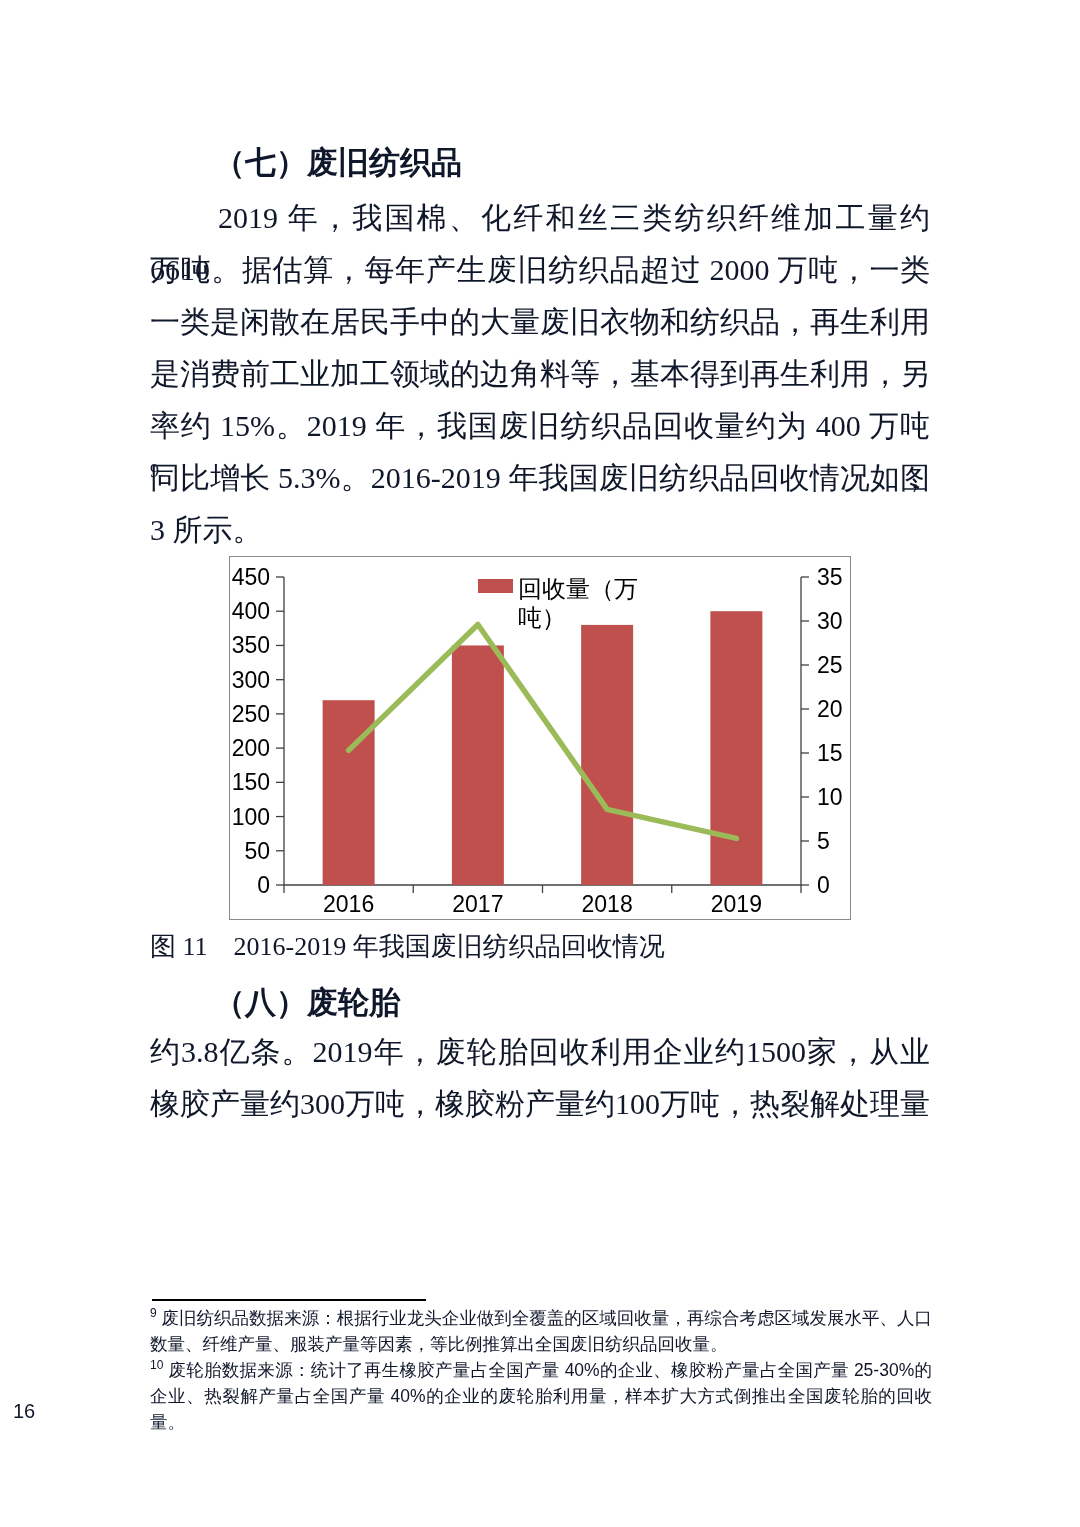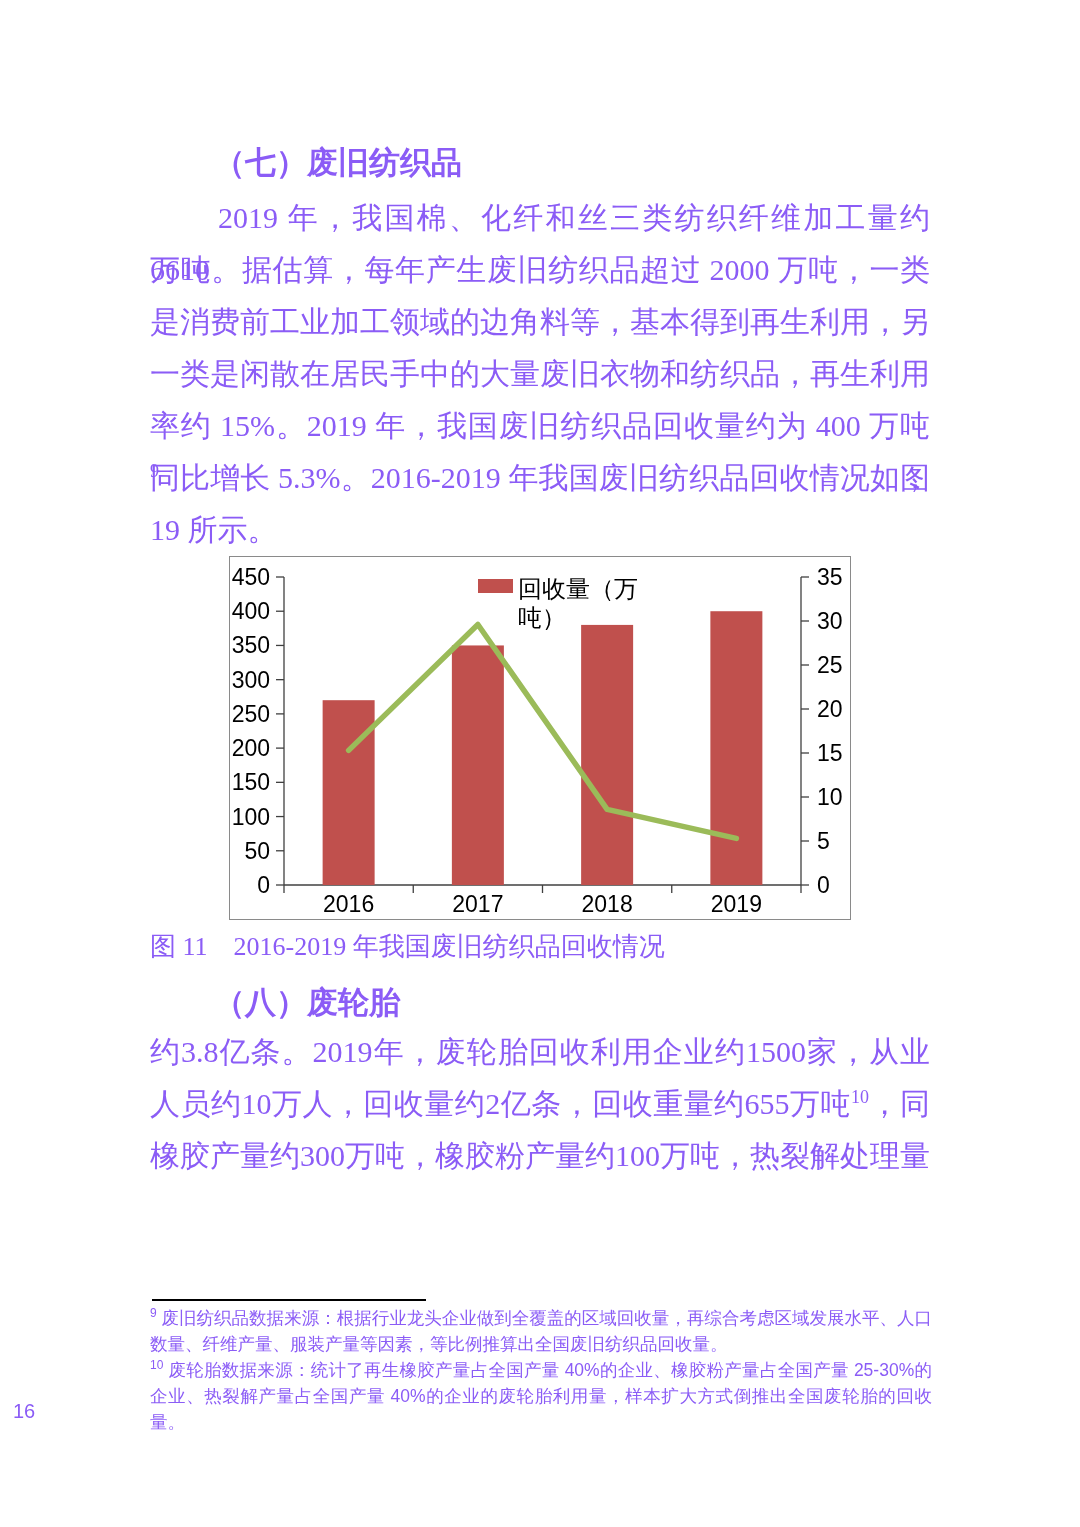--- a/index.html
+++ b/index.html
@@ -1,17 +1,17 @@
 <!DOCTYPE html>
 <html><head>
 <meta charset="utf-8">
 <style>
   html,body{margin:0;padding:0;background:#e8e8e8;}
   .page{position:relative;width:1080px;height:1527px;background:#ffffff;margin:0 auto;
-        font-family:"Liberation Serif","DejaVu Serif",serif;color:#8b5cf6;overflow:hidden;}
+        font-family:"Liberation Serif","DejaVu Serif",serif;color:#0f172a;overflow:hidden;}
   h2{margin:0;font-size:31px;font-weight:bold;line-height:44px;}
   .hd7{position:absolute;left:214px;top:141px;}
   .hd8{position:absolute;left:214px;top:981px;}
   .para{position:absolute;left:150px;width:780px;}
   .p1{top:192px;}
   .p2{top:1026px;}
   .pl{height:52px;line-height:52px;font-size:30px;white-space:nowrap;}
   .j{text-align:justify;text-align-last:justify;white-space:normal;}
   .indent{text-indent:68px;}
   sup.fn-ref{font-size:18px;line-height:0;vertical-align:super;}
@@ -29,25 +29,25 @@
 </head>
 <body>
 
 <div class="page">
 
   <h2 class="hd7">（七）废旧纺织品</h2>
 
   <div class="para p1">
     <div class="pl j indent">2019 年，我国棉、化纤和丝三类纺织纤维加工量约 6610</div>
     <div class="pl j">万吨。据估算，每年产生废旧纺织品超过 2000 万吨，一类</div>
+    <div class="pl j">一类是闲散在居民手中的大量废旧衣物和纺织品，再生利用</div>
     <div class="pl j">是消费前工业加工领域的边角料等，基本得到再生利用，另</div>
-    <div class="pl j">一类是闲散在居民手中的大量废旧衣物和纺织品，再生利用</div>
     <div class="pl j"><span>率约 15%。2019 年，我国废旧纺织品回收量约为 400 万吨</span><sup class="fn-ref">9</sup><span>，</span></div>
     <div class="pl j">同比增长 5.3%。2016-2019 年我国废旧纺织品回收情况如图</div>
-    <div class="pl">19 所示。</div>
+    <div class="pl">3 所示。</div>
   </div>
 
   <div class="chart-box" id="chart"><svg viewBox="0 0 620 362" width="620" height="362">
         <text x="40" y="336" text-anchor="end" font-size="23" fill="#000" font-family="Liberation Sans, DejaVu Sans, sans-serif">0</text>
         <text x="40" y="301.77777777777777" text-anchor="end" font-size="23" fill="#000" font-family="Liberation Sans, DejaVu Sans, sans-serif">50</text>
         <text x="40" y="267.55555555555554" text-anchor="end" font-size="23" fill="#000" font-family="Liberation Sans, DejaVu Sans, sans-serif">100</text>
         <text x="40" y="233.33333333333334" text-anchor="end" font-size="23" fill="#000" font-family="Liberation Sans, DejaVu Sans, sans-serif">150</text>
         <text x="40" y="199.11111111111111" text-anchor="end" font-size="23" fill="#000" font-family="Liberation Sans, DejaVu Sans, sans-serif">200</text>
         <text x="40" y="164.88888888888889" text-anchor="end" font-size="23" fill="#000" font-family="Liberation Sans, DejaVu Sans, sans-serif">250</text>
         <text x="40" y="130.66666666666669" text-anchor="end" font-size="23" fill="#000" font-family="Liberation Sans, DejaVu Sans, sans-serif">300</text>
@@ -105,21 +105,20 @@
           <text x="288" y="69" text-anchor="start" font-size="24" fill="#000" font-family="Liberation Serif, DejaVu Serif, serif">吨）</text>
         </g>
       </svg></div>
 
   <div class="caption">图 11　2016-2019 年我国废旧纺织品回收情况</div>
 
   <h2 class="hd8">（八）废轮胎</h2>
 
   <div class="para p2">
     <div class="pl j">约3.8亿条。2019年，废轮胎回收利用企业约1500家，从业</div>
-    <div class="pl j"><span>人员约10万人，回收量约2亿条，回收重量约655万吨</span><sup class="fn-ref">10</sup><span>，同</span></div>
     <div class="pl j">橡胶产量约300万吨，橡胶粉产量约100万吨，热裂解处理量</div>
   </div>
 
   <div class="fn-rule"></div>
 
   <div class="fns">
     <div class="fn"><sup>9</sup> <span>废旧纺织品数据来源：根据行业龙头企业做到全覆盖的区域回收量，再综合考虑区域发展水平、人口数量、纤维产量、服装产量等因素，等比例推算出全国废旧纺织品回收量。</span></div>
     <div class="fn"><sup>10</sup> <span>废轮胎数据来源：统计了再生橡胶产量占全国产量 40%的企业、橡胶粉产量占全国产量 25-30%的企业、热裂解产量占全国产量 40%的企业的废轮胎利用量，样本扩大方式倒推出全国废轮胎的回收量。</span></div>
   </div>
 

